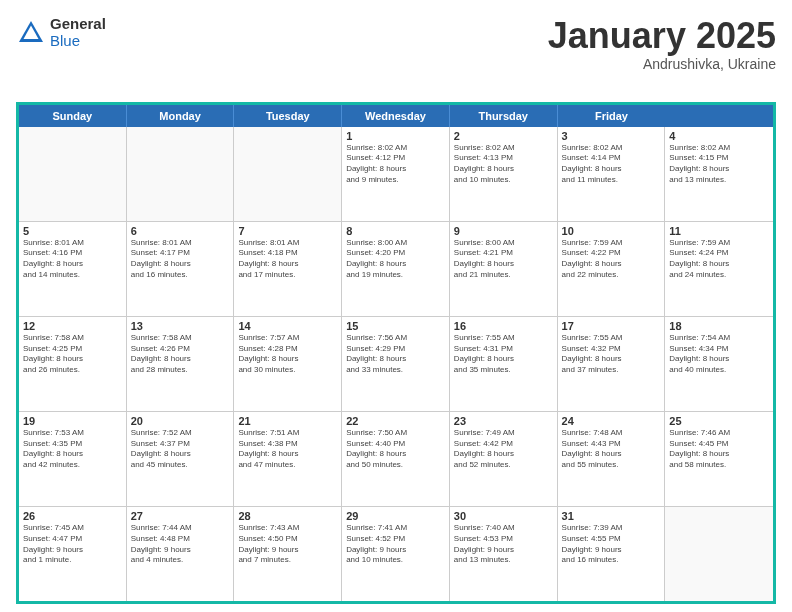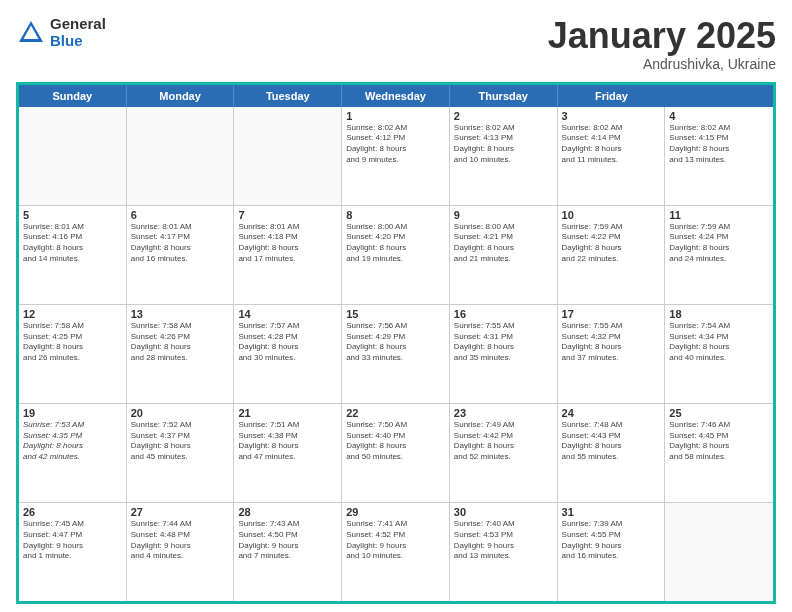--- a/index.html
+++ b/index.html
@@ -9,20 +9,21 @@
       width: 792px;
       height: 612px;
       overflow: hidden;
     }
     .page {
       width: 792px;
       height: 612px;
       padding: 16px 16px 8px 16px;
       display: flex;
       flex-direction: column;
+      gap: 20px;
     }
     .header {
       display: flex;
       justify-content: space-between;
       align-items: flex-start;
       margin-bottom: 10px;
     }
     .logo {
       display: flex;
       align-items: center;
@@ -33,21 +34,21 @@
       flex-direction: column;
       line-height: 1.1;
     }
     .logo-general {
       font-size: 15px;
       font-weight: bold;
       color: #333;
     }
     .logo-blue {
       font-size: 15px;
-      font-weight: bold;
+      font-weight: normal;
       color: #1a6bbf;
     }
     .logo-icon {
       width: 30px;
       height: 30px;
     }
     .title-block {
       text-align: right;
     }
     .month-title {
@@ -277,21 +278,21 @@
             <div class="day-num">18</div>
             <div class="cell-text" style="white-space: pre-line;">Sunrise: 7:54 AM
 Sunset: 4:34 PM
 Daylight: 8 hours
 and 40 minutes.</div>
           </div>
         </div>
         <div class="cal-row">
           <div class="cal-cell">
             <div class="day-num">19</div>
-            <div class="cell-text" style="white-space: pre-line; font-style: italic;">Sunrise: 7:53 AM
+            <div class="cell-text" style="white-space: pre-line;">Sunrise: 7:53 AM
 Sunset: 4:35 PM
 Daylight: 8 hours
 and 42 minutes.</div>
           </div>
           <div class="cal-cell">
             <div class="day-num">20</div>
             <div class="cell-text" style="white-space: pre-line;">Sunrise: 7:52 AM
 Sunset: 4:37 PM
 Daylight: 8 hours
 and 45 minutes.</div>

